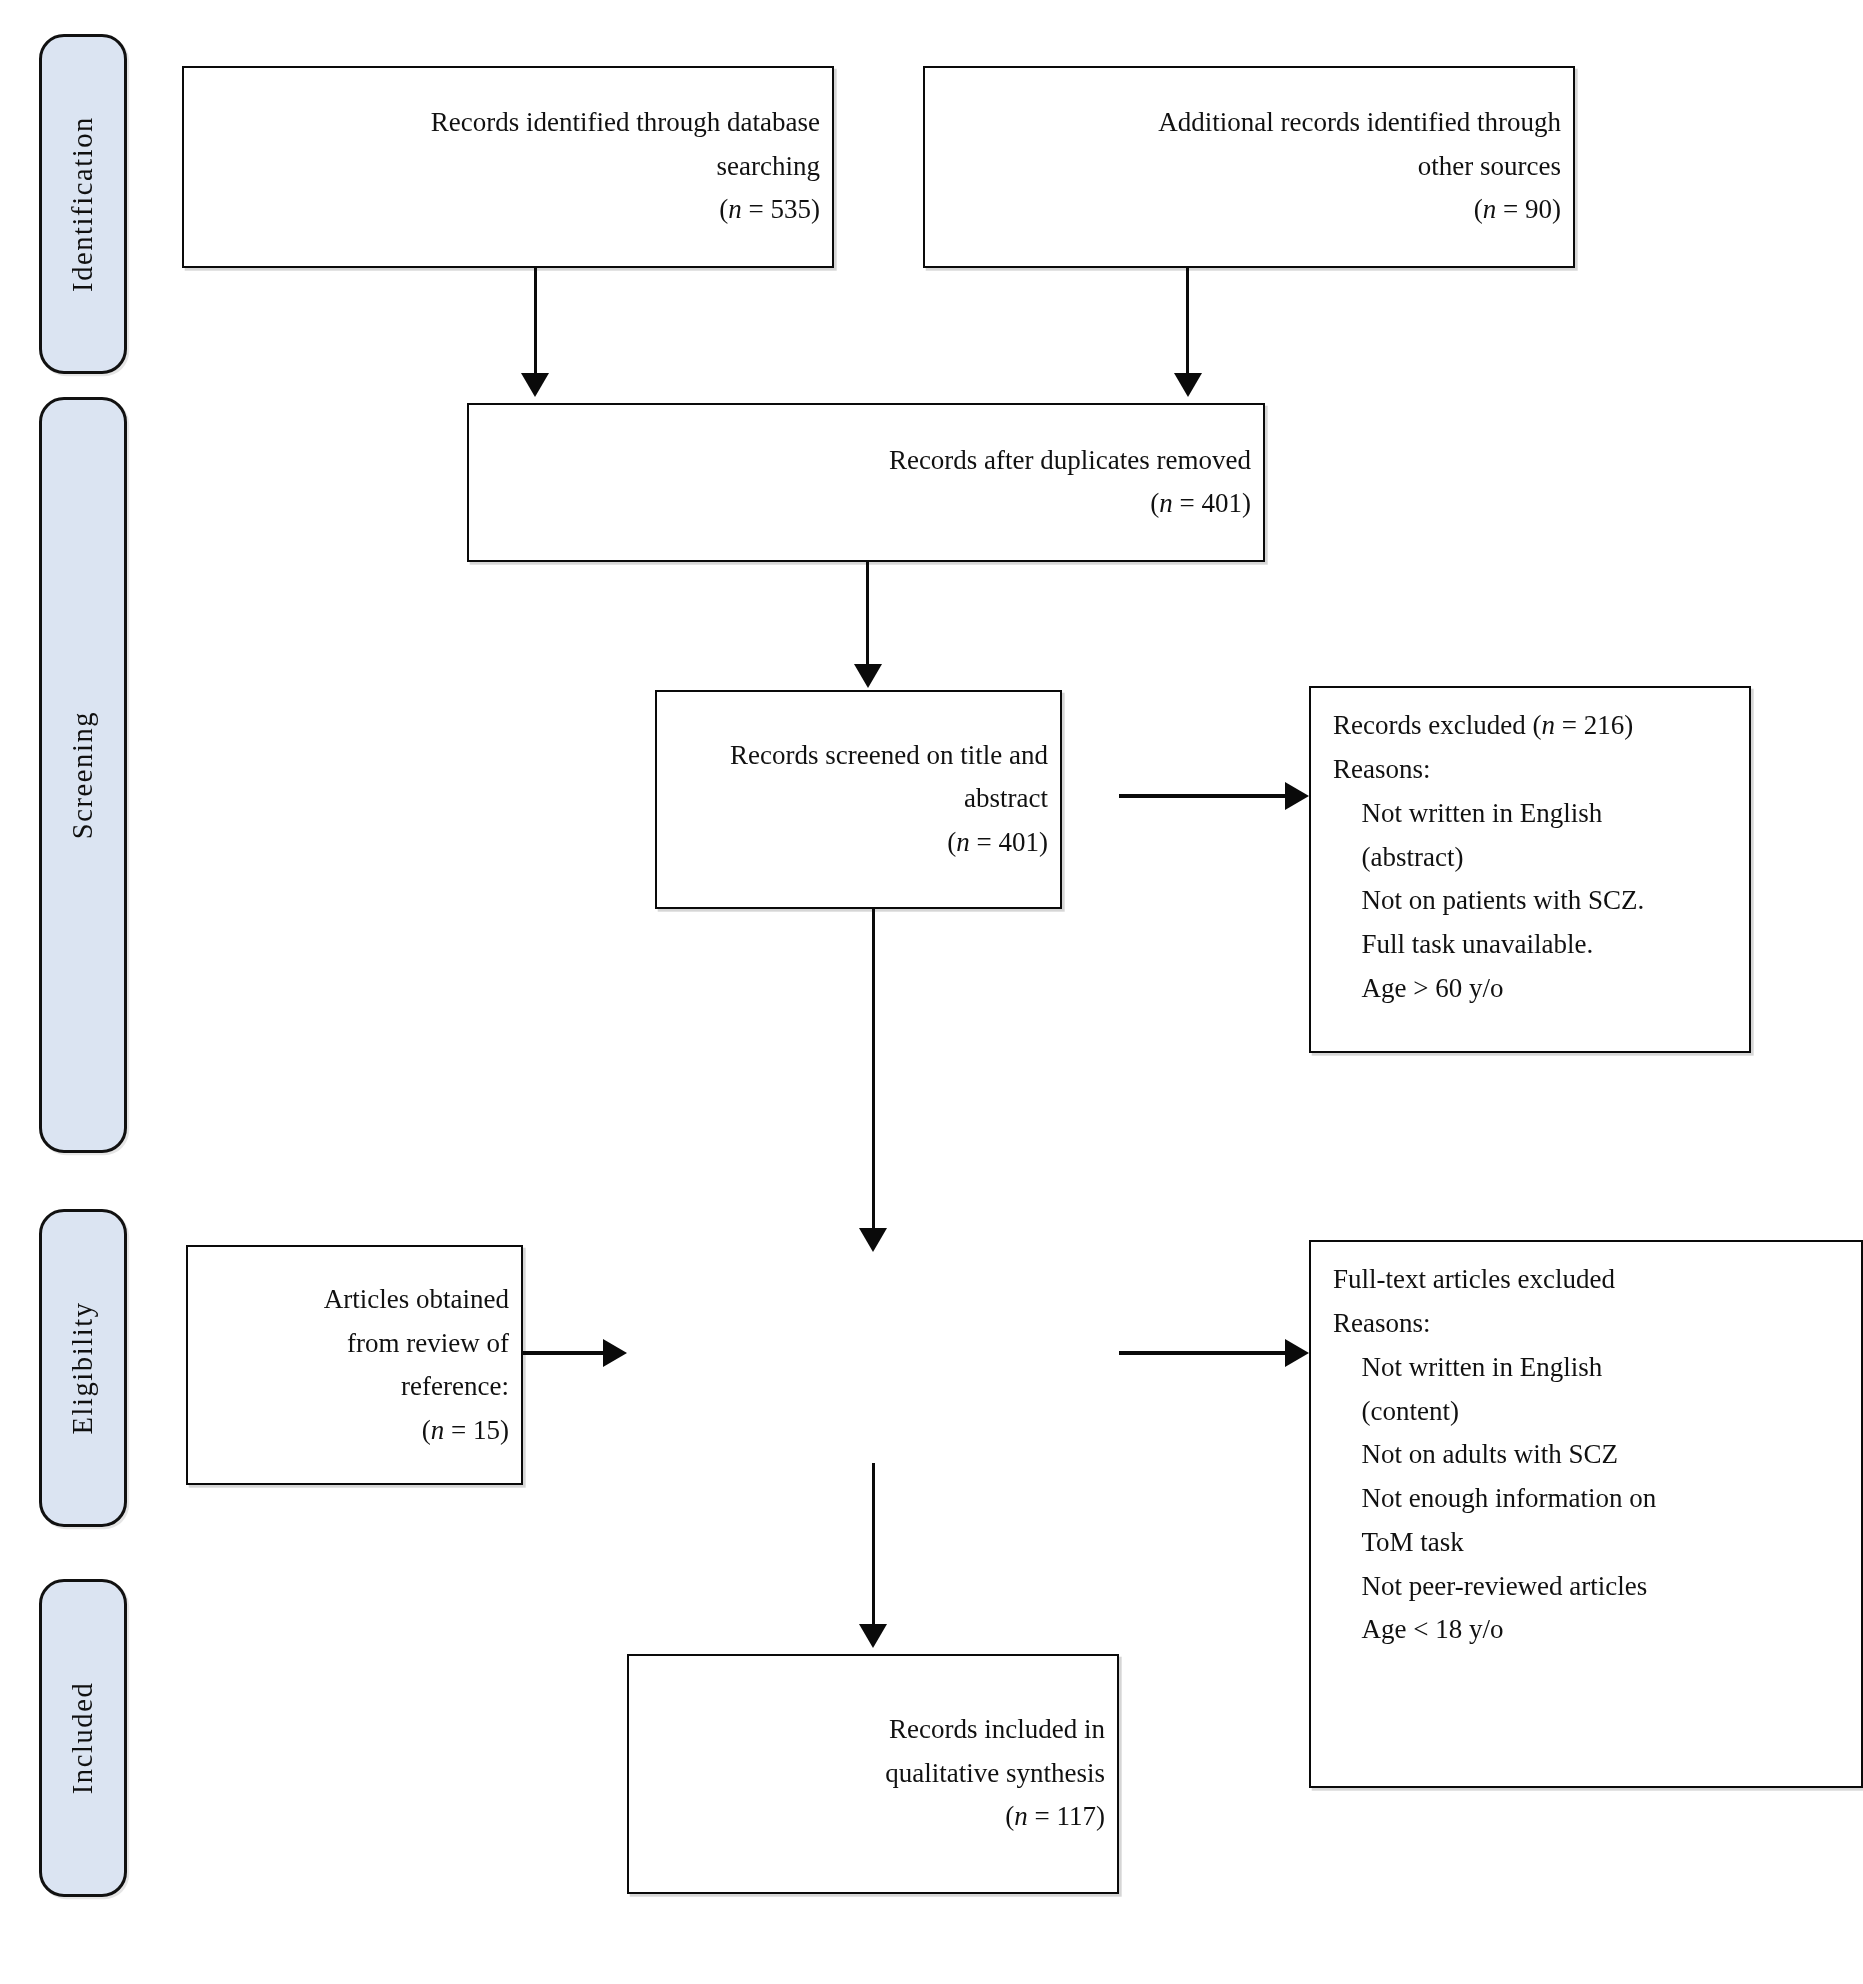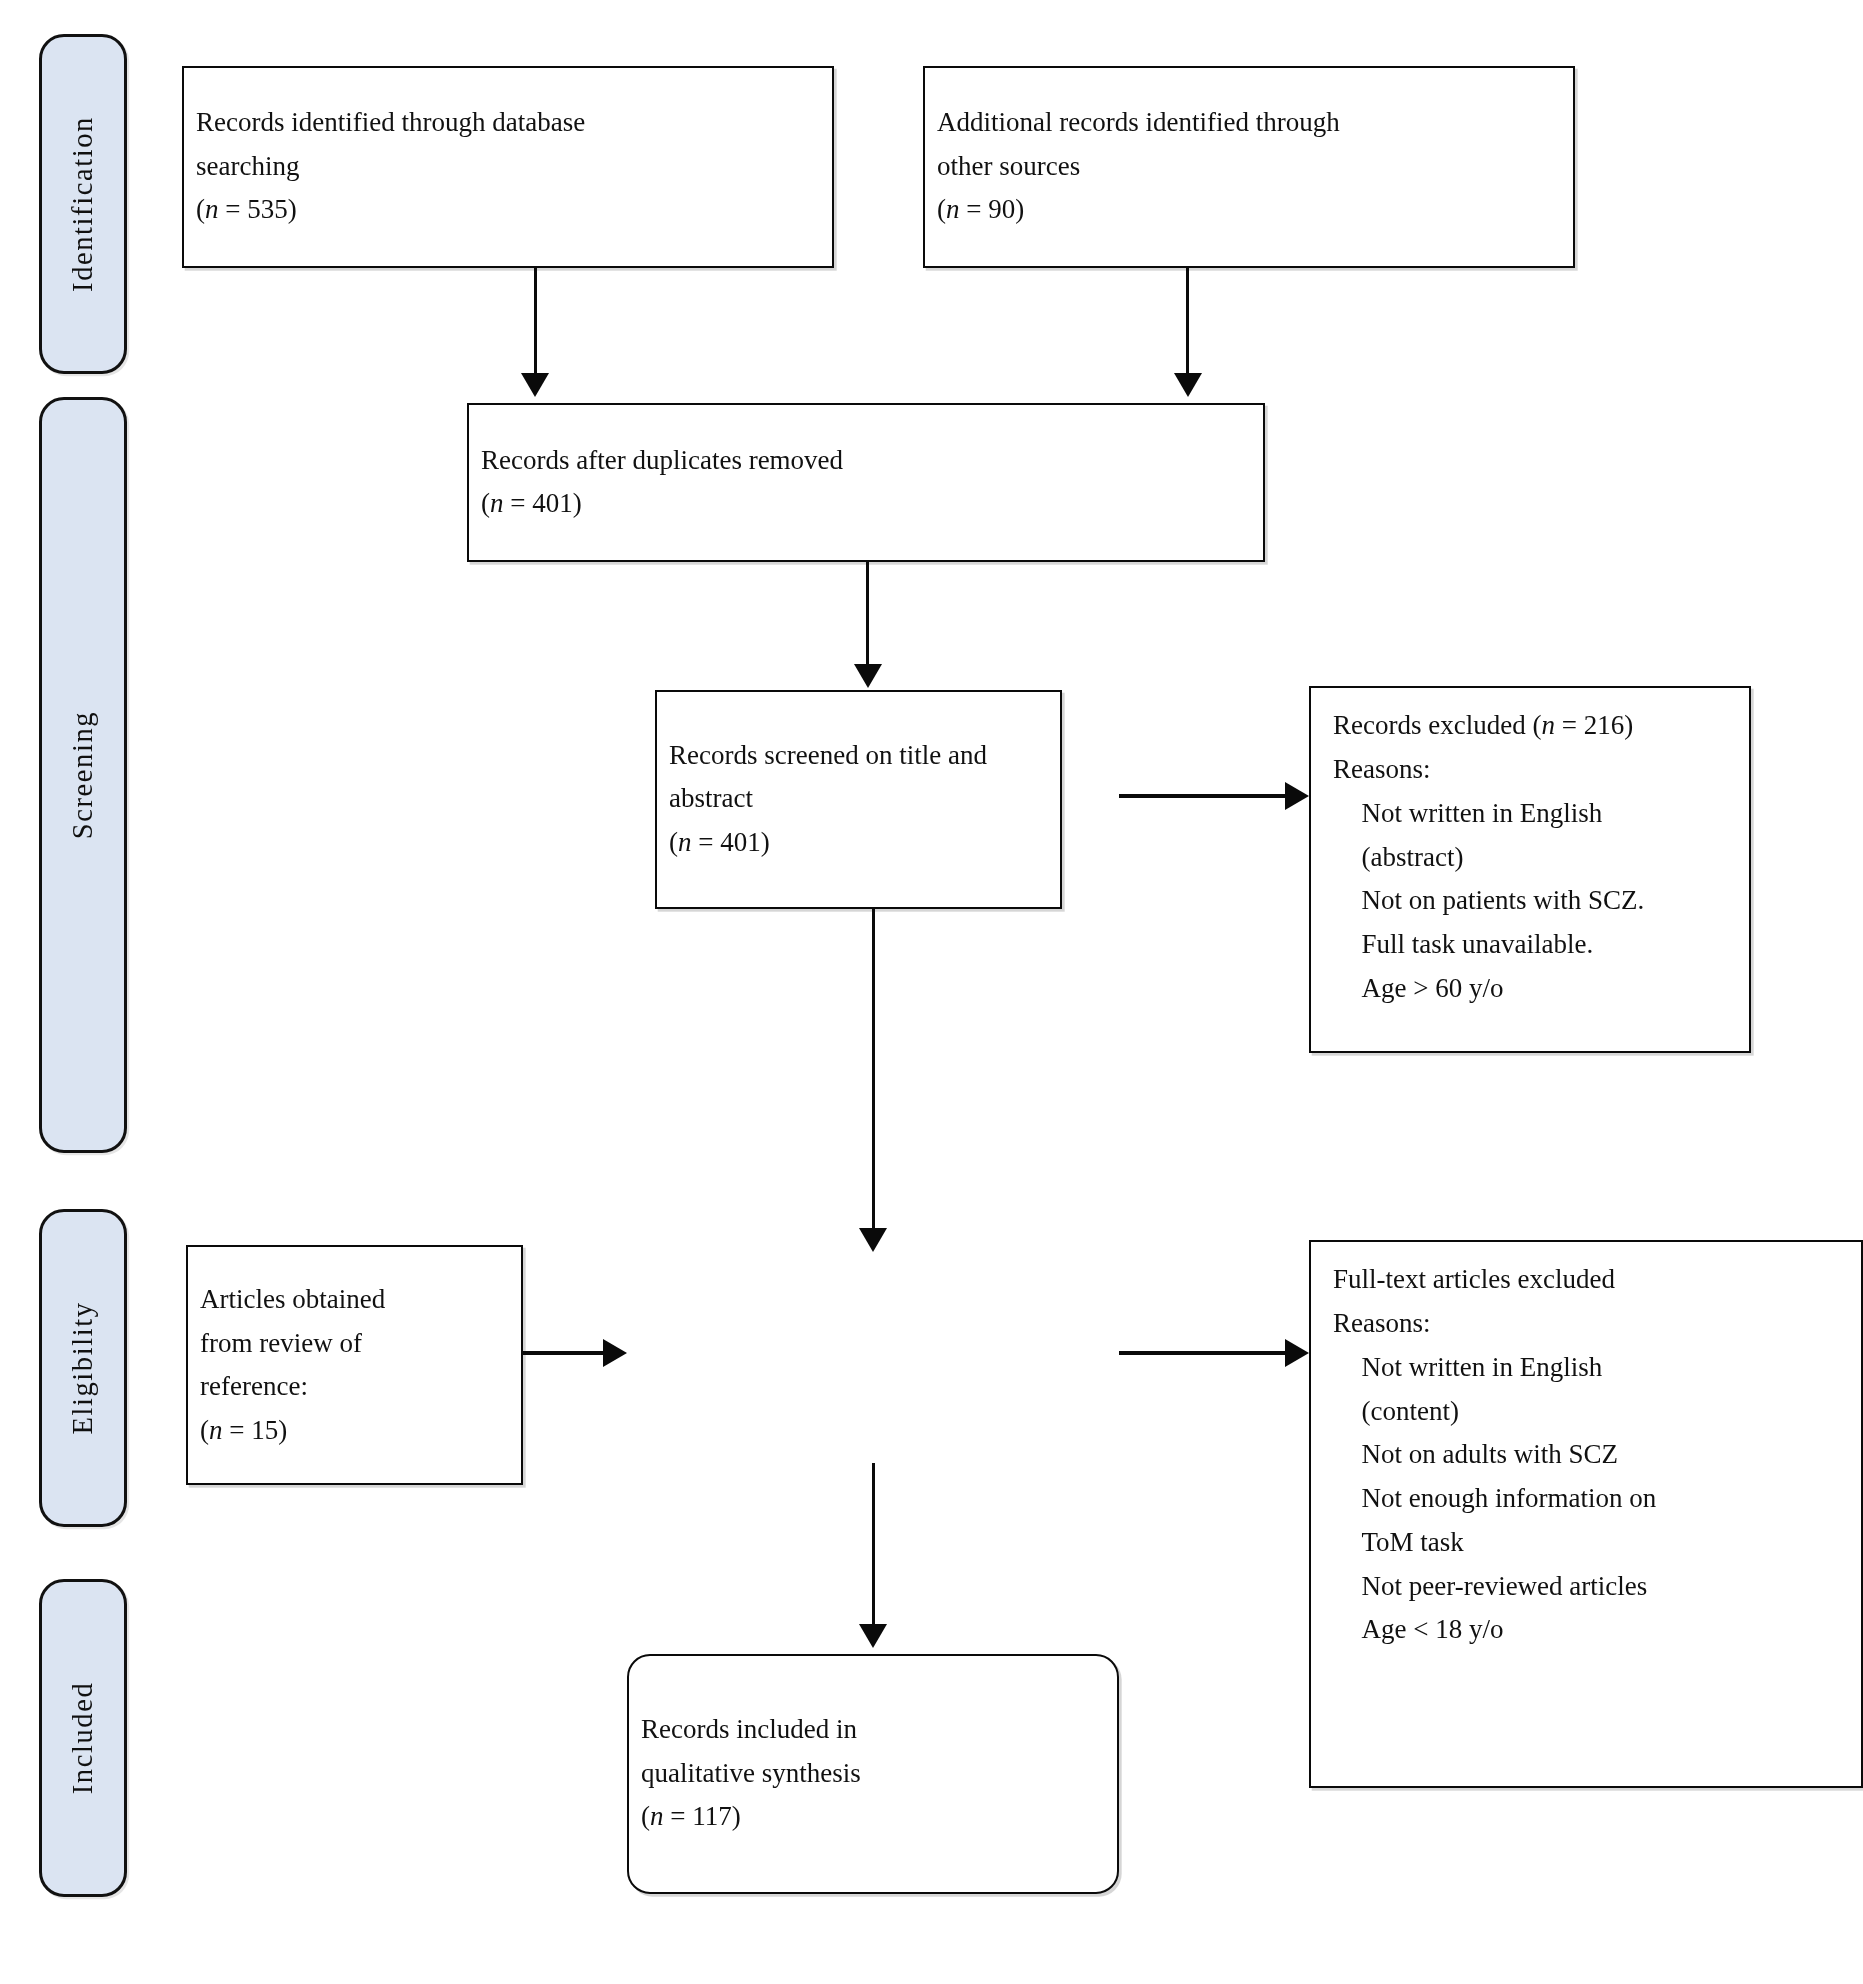--- a/index.html
+++ b/index.html
@@ -43,21 +43,21 @@
     background: #ffffff;
     border: 2.7px solid #0a0a0a;
     box-sizing: border-box;
     box-shadow: 2.7px 2.7px 0 rgba(0,0,0,0.16);
   }
   .box-text {
     position: absolute;
     left: 0; right: 0;
     top: 50%;
     transform: translateY(-50%);
-    text-align: left;
+    text-align: right;
     font-size: 27px;
     line-height: 1.62;
     color: #111111;
     padding: 0 12px;
     box-sizing: border-box;
   }
   .box-text .ln { display: block; }
   .box-text em { font-style: italic; }
 
   
@@ -201,21 +201,21 @@
       <span class="ln indent">Not enough information on</span>
       <span class="ln indent">ToM task</span>
       <span class="ln indent">Not peer-reviewed articles</span>
       <span class="ln indent">Age &lt; 18 y/o</span>
     </div>
   </div>
 
   <div class="vline" style="left:872px; top:1463px; width:3.3px; height:164px;"></div>
   <div class="arrow-down" style="left:859px; top:1624px;"></div>
 
-  <div class="flow-box" style="left:627px; top:1654px; width:492px; height:240px;border-radius:23px;">
+  <div class="flow-box" style="left:627px; top:1654px; width:492px; height:240px;">
     <div class="box-text">
       <span class="ln">Records included in</span>
       <span class="ln">qualitative synthesis</span>
       <span class="ln">(<em>n</em> = <span>117</span><span>)</span></span>
     </div>
   </div>
 
 </div>
 
 

